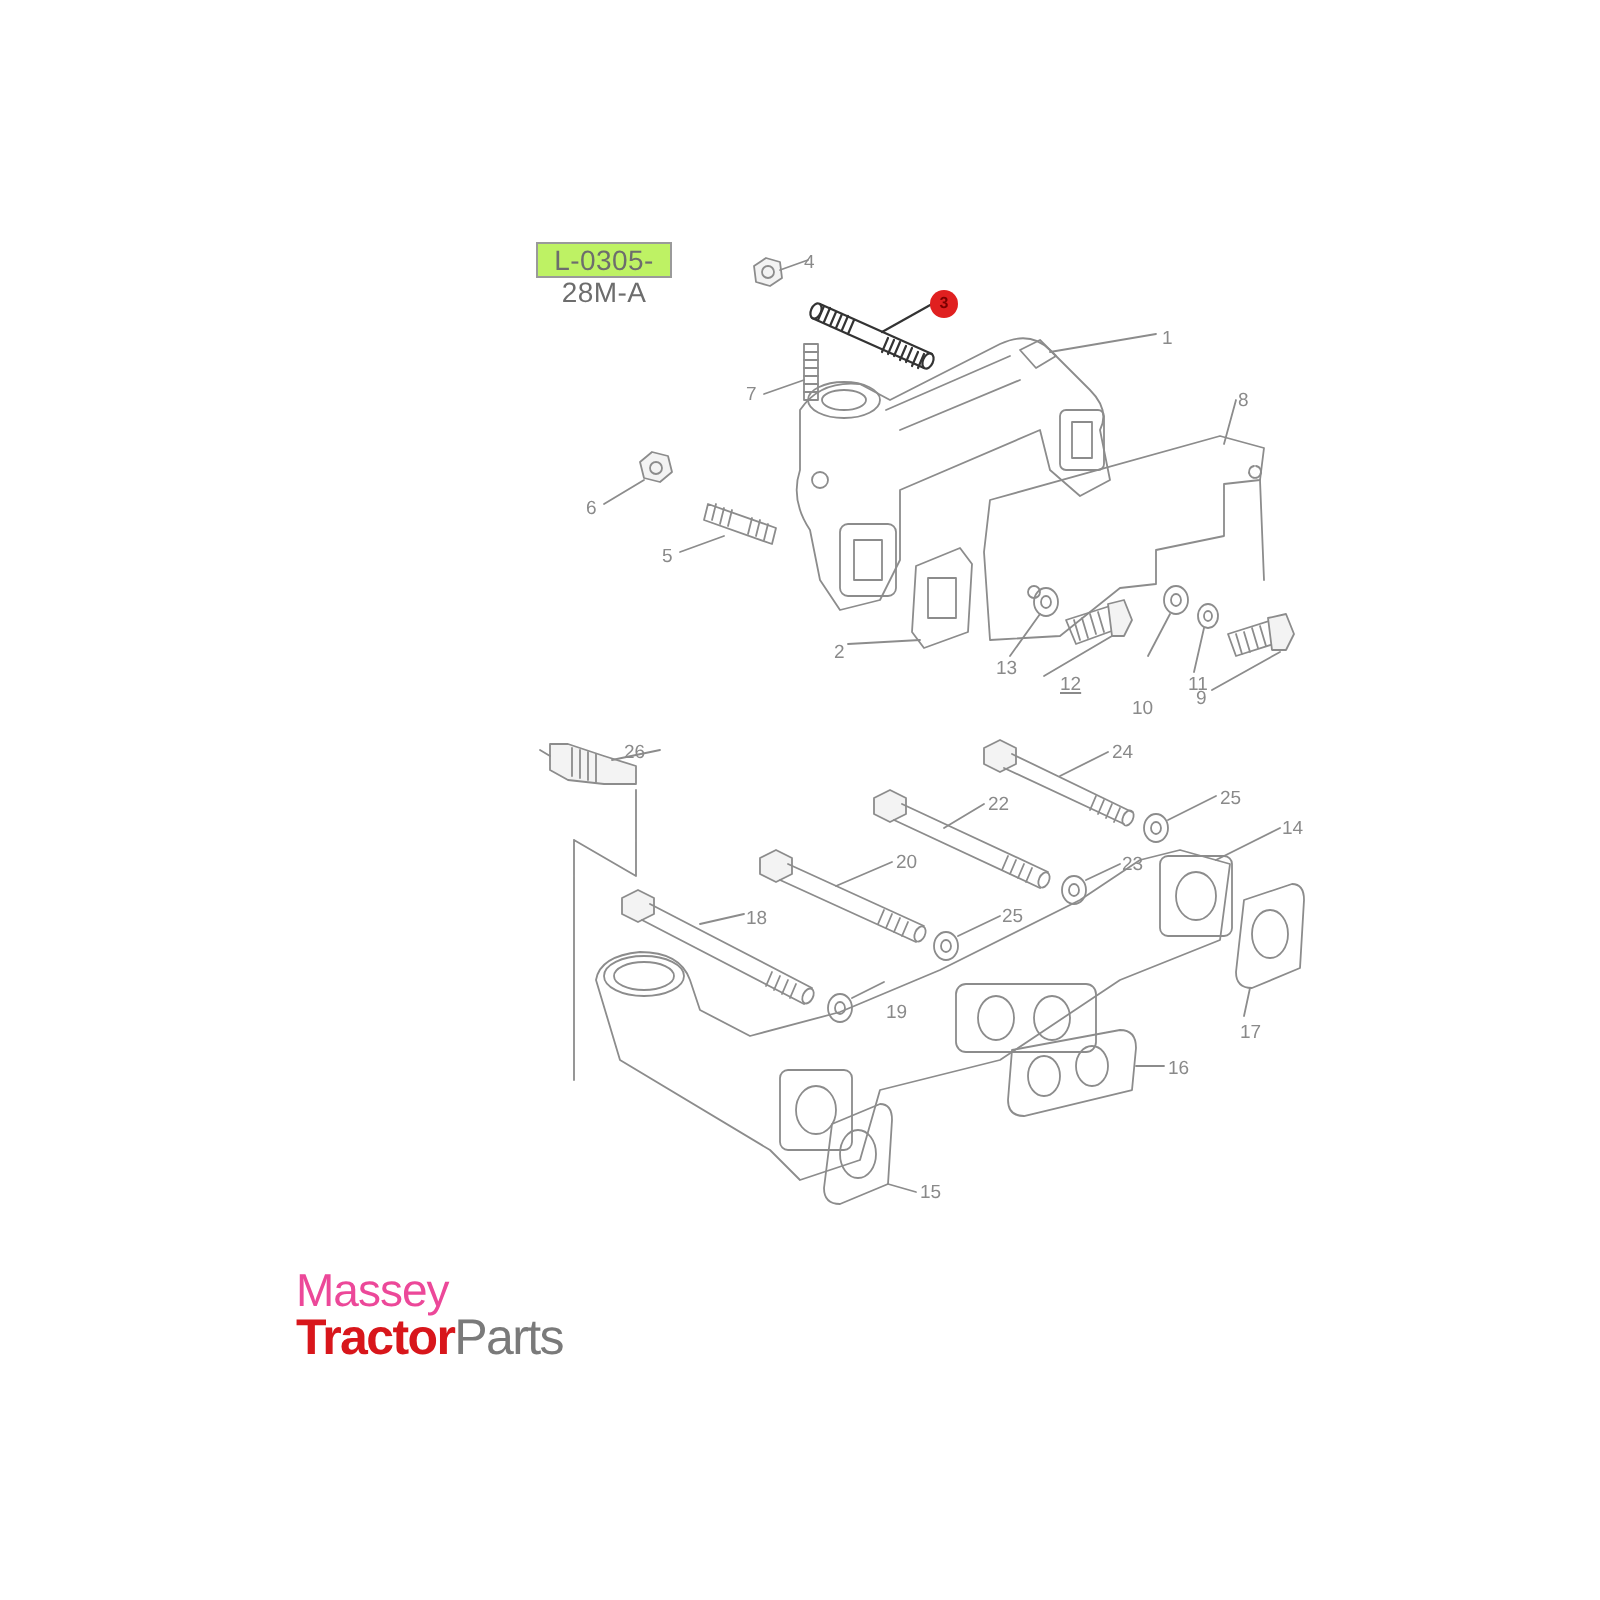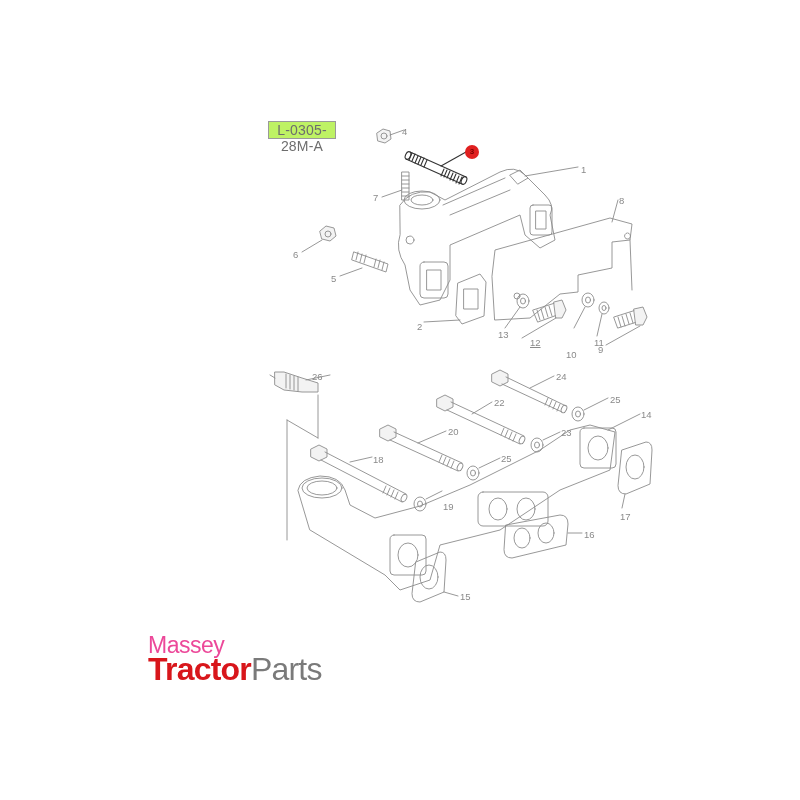--- a/index.html
+++ b/index.html
@@ -3,21 +3,21 @@
 <meta charset="utf-8">
 <style>
   html, body { margin:0; padding:0; background:#ffffff; }
   body { width:800px; height:800px; position:relative; overflow:hidden; font-family:"Liberation Sans", sans-serif; }
   #diagram { position:absolute; left:0; top:0; width:800px; height:800px; }
   .ref-box { position:absolute; left:268px; top:121px; width:66px; height:16px; border:1px solid #9a9a9a; font-size:14px; color:#6d6d6d; text-align:center; line-height:16px; letter-spacing:0.2px; background:#bef264; }
   .callout { position:absolute; font-size:9.5px; color:#8a8a8a; font-family:"Liberation Sans", sans-serif; line-height:10px; }
   .badge { position:absolute; left:465px; top:145px; width:14px; height:14px; border-radius:50%; background:#e02020; color:#7a0000; font-size:8px; font-weight:bold; text-align:center; line-height:14px; }
   .logo { position:absolute; left:148px; top:633px; }
   .logo-top { font-family:"Liberation Sans", sans-serif; font-size:23px; color:#ec4899; letter-spacing:-0.5px; line-height:24px; font-weight:normal; }
-  .logo-bottom { font-size:32px; line-height:24px; letter-spacing:-0.8px; white-space:nowrap; }
+  .logo-bottom { font-size:25px; line-height:24px; letter-spacing:-0.8px; white-space:nowrap; }
   .logo-red { color:#d8161b; font-weight:bold; font-family:"Liberation Sans", sans-serif; }
   .logo-grey { color:#7a7a7a; font-family:"Liberation Sans", sans-serif; font-weight:normal; }
 </style>
 </head>
 <body>
 
 <svg id="diagram" viewBox="0 0 800 800" xmlns="http://www.w3.org/2000/svg">
   <g fill="none" stroke="#8c8c8c" stroke-width="0.9" stroke-linejoin="round" stroke-linecap="round">
 
     <g>

